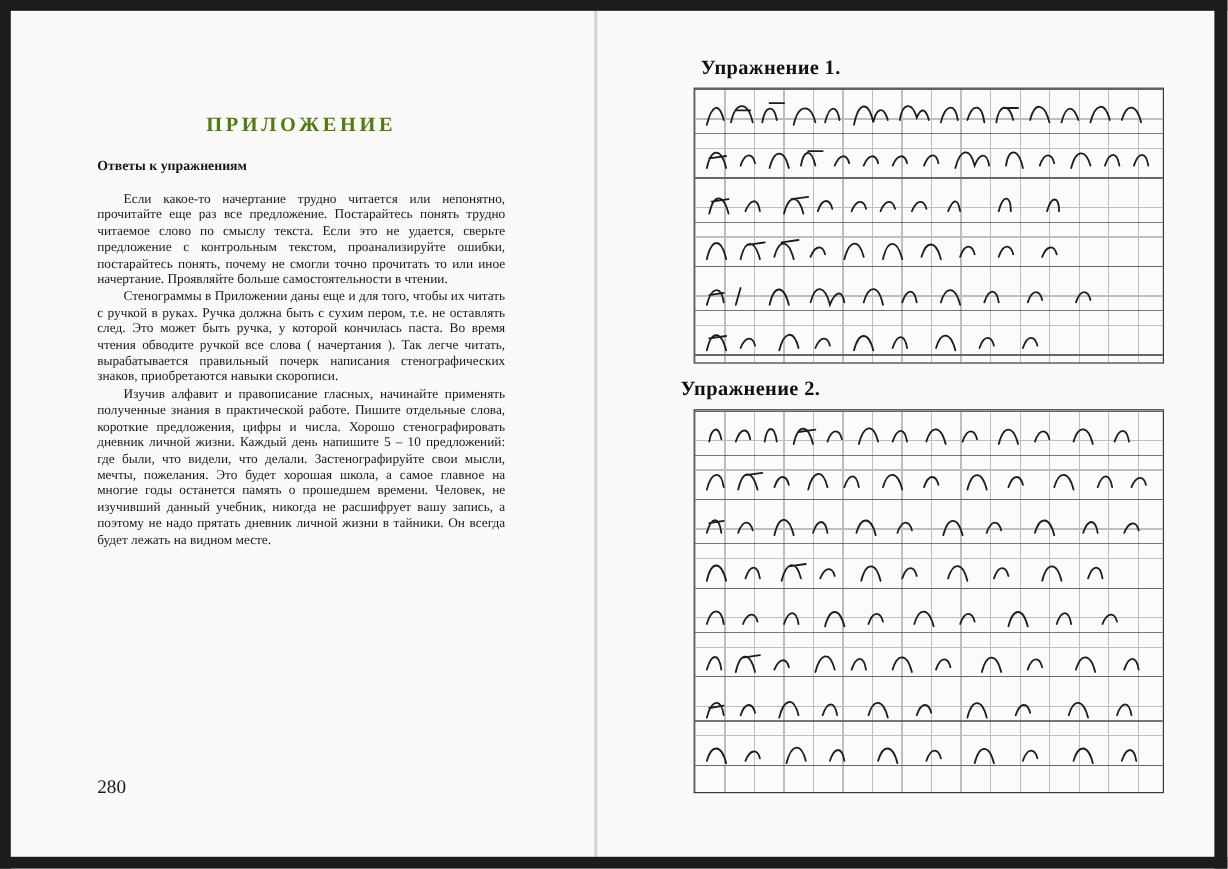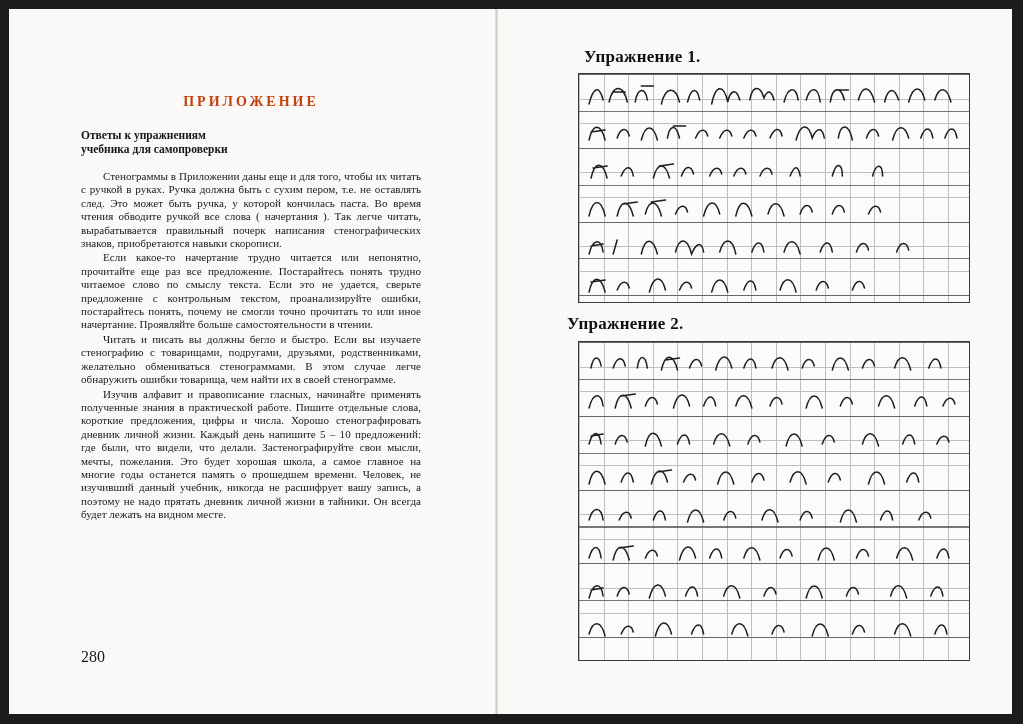--- a/index.html
+++ b/index.html
@@ -57,23 +57,23 @@
   }
   .left-body {
     position: absolute;
     left: 72px;
     top: 85px;
     width: 340px;
   }
   .doc-title {
     text-align: center;
     font-weight: bold;
-    font-size: 14px;
+    font-size: 17px;
     letter-spacing: 3px;
-    color: #c2410c;
+    color: #4d7c0f;
     margin: 0 0 18px 0;
   }
   .doc-subtitle {
     text-align: left;
     font-weight: bold;
     font-size: 11.5px;
     line-height: 14px;
     color: #151515;
     margin: 0 0 14px 0;
   }
@@ -158,25 +158,23 @@
 
 <div class="page-spread">
   <div class="paper"></div>
   <div class="gutter"></div>
 
   <div class="page-left">
     <div class="left-body">
       <h1 class="doc-title">ПРИЛОЖЕНИЕ</h1>
       <div class="doc-subtitle">
         <div>Ответы к упражнениям</div>
-        <div>учебника для самопроверки</div>
-      </div>
+      </div>
+      <p class="doc-para">Если какое-то начертание трудно читается или непонятно, прочитайте еще раз все предложение. Постарайтесь понять трудно читаемое слово по смыслу текста. Если это не удается, сверьте предложение с контрольным текстом, проанализируйте ошибки, постарайтесь понять, почему не смогли точно прочитать то или иное начертание. Проявляйте больше самостоятельности в чтении.</p>
       <p class="doc-para">Стенограммы в Приложении даны еще и для того, чтобы их читать с ручкой в руках. Ручка должна быть с сухим пером, т.е. не оставлять след. Это может быть ручка, у которой кончилась паста. Во время чтения обводите ручкой все слова ( начертания ). Так легче читать, вырабатывается правильный почерк написания стенографических знаков, приобретаются навыки скорописи.</p>
-      <p class="doc-para">Если какое-то начертание трудно читается или непонятно, прочитайте еще раз все предложение. Постарайтесь понять трудно читаемое слово по смыслу текста. Если это не удается, сверьте предложение с контрольным текстом, проанализируйте ошибки, постарайтесь понять, почему не смогли точно прочитать то или иное начертание. Проявляйте больше самостоятельности в чтении.</p>
-      <p class="doc-para">Читать и писать вы должны бегло и быстро. Если вы изучаете стенографию с товарищами, подругами, друзьями, родственниками, желательно обмениваться стенограммами. В этом случае легче обнаружить ошибки товарища, чем найти их в своей стенограмме.</p>
       <p class="doc-para">Изучив алфавит и правописание гласных, начинайте применять полученные знания в практической работе. Пишите отдельные слова, короткие предложения, цифры и числа. Хорошо стенографировать дневник личной жизни. Каждый день напишите 5 – 10 предложений: где были, что видели, что делали. Застенографируйте свои мысли, мечты, пожелания. Это будет хорошая школа, а самое главное на многие годы останется память о прошедшем времени. Человек, не изучивший данный учебник, никогда не расшифрует вашу запись, а поэтому не надо прятать дневник личной жизни в тайники. Он всегда будет лежать на видном месте.</p>
     </div>
     <div class="page-number-left">280</div>
   </div>
 
   <div class="page-right">
     <div class="ex-heading h1">Упражнение 1.</div>
 
     <div class="grid-block b1">
       <div class="grid-lines"></div>

